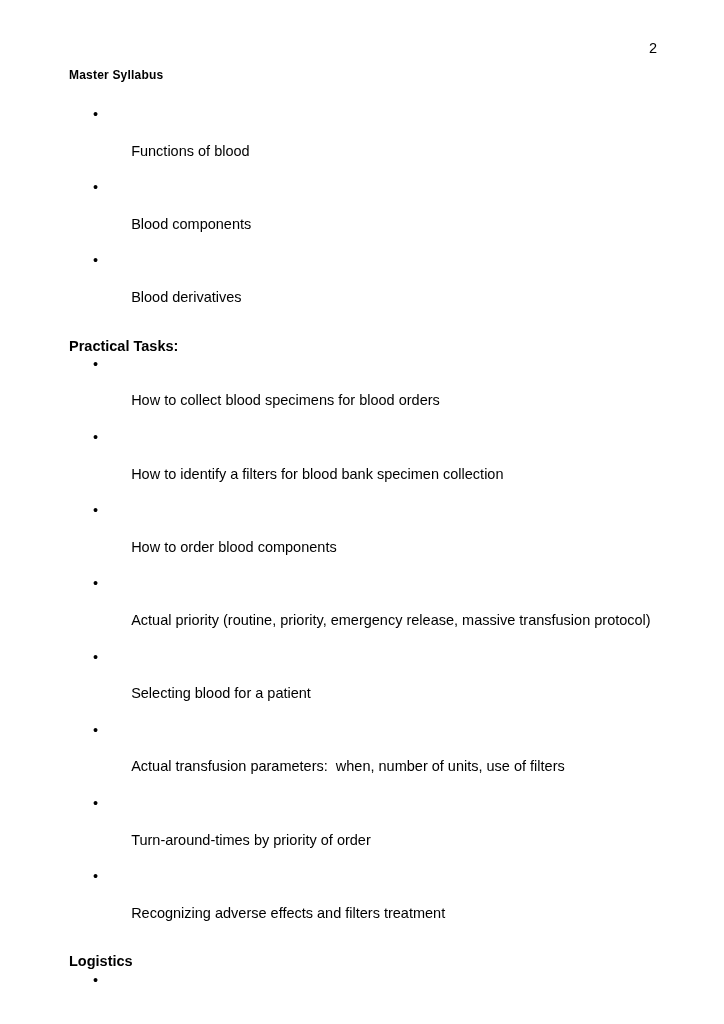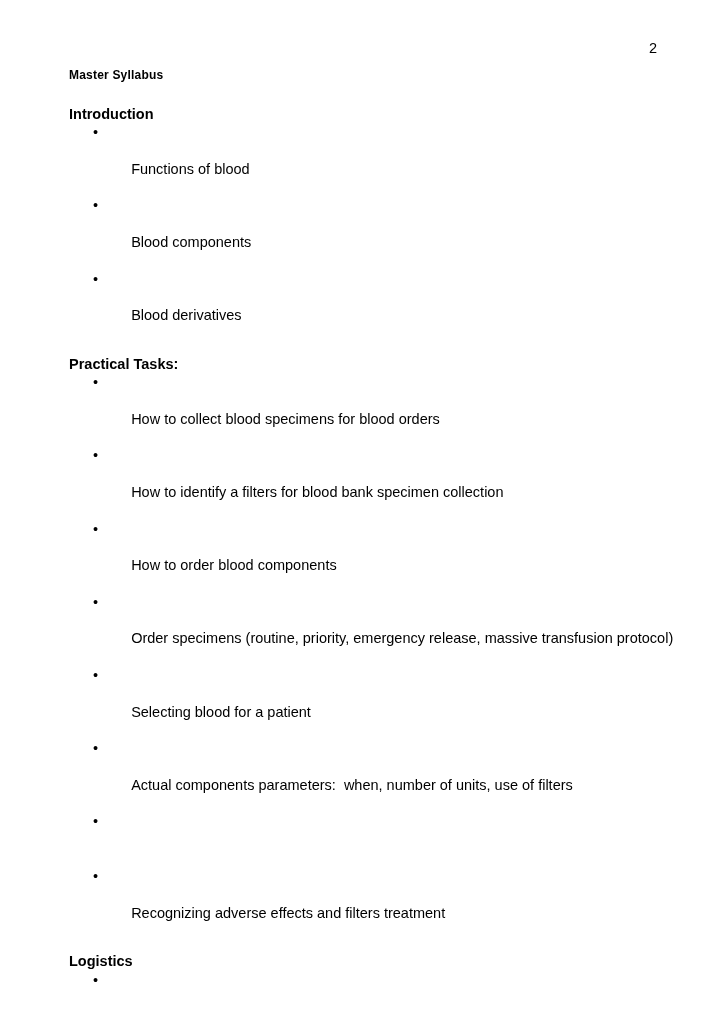--- a/index.html
+++ b/index.html
@@ -84,21 +84,20 @@
 </head>
 <body>
 
 <div class="page">
   <div class="page-number">2</div>
 
   <h1 class="doc-title">Master Syllabus</h1>
 
   <main class="content" id="sections-root">
   <section class="section">
-    <h2 class="section-heading">Introduction</h2>
     <ul class="bullet-list">
   <li class="bullet-item">
     <span class="bullet-dot">•</span>
     <span class="item-text">Functions of blood</span>
   </li>
 
   <li class="bullet-item">
     <span class="bullet-dot">•</span>
     <span class="item-text">Blood components</span>
   </li>
@@ -123,35 +122,36 @@
     <span class="item-text">How to identify a filters for blood bank specimen collection</span>
   </li>
 
   <li class="bullet-item">
     <span class="bullet-dot">•</span>
     <span class="item-text">How to order blood components</span>
   </li>
 
   <li class="bullet-item">
     <span class="bullet-dot">•</span>
-    <span class="item-text">Order specimens (routine, priority, emergency release, massive transfusion protocol)</span>
+    <span class="item-text">Actual priority (routine, priority, emergency release, massive transfusion protocol)</span>
   </li>
 
   <li class="bullet-item">
     <span class="bullet-dot">•</span>
     <span class="item-text">Selecting blood for a patient</span>
   </li>
 
   <li class="bullet-item">
     <span class="bullet-dot">•</span>
-    <span class="item-text">Actual components parameters:  when, number of units, use of filters</span>
+    <span class="item-text">Actual transfusion parameters:  when, number of units, use of filters</span>
   </li>
 
   <li class="bullet-item">
     <span class="bullet-dot">•</span>
+    <span class="item-text">Turn-around-times by priority of order</span>
   </li>
 
   <li class="bullet-item">
     <span class="bullet-dot">•</span>
     <span class="item-text">Recognizing adverse effects and filters treatment</span>
   </li>
 </ul>
   </section>
 
   <section class="section">

